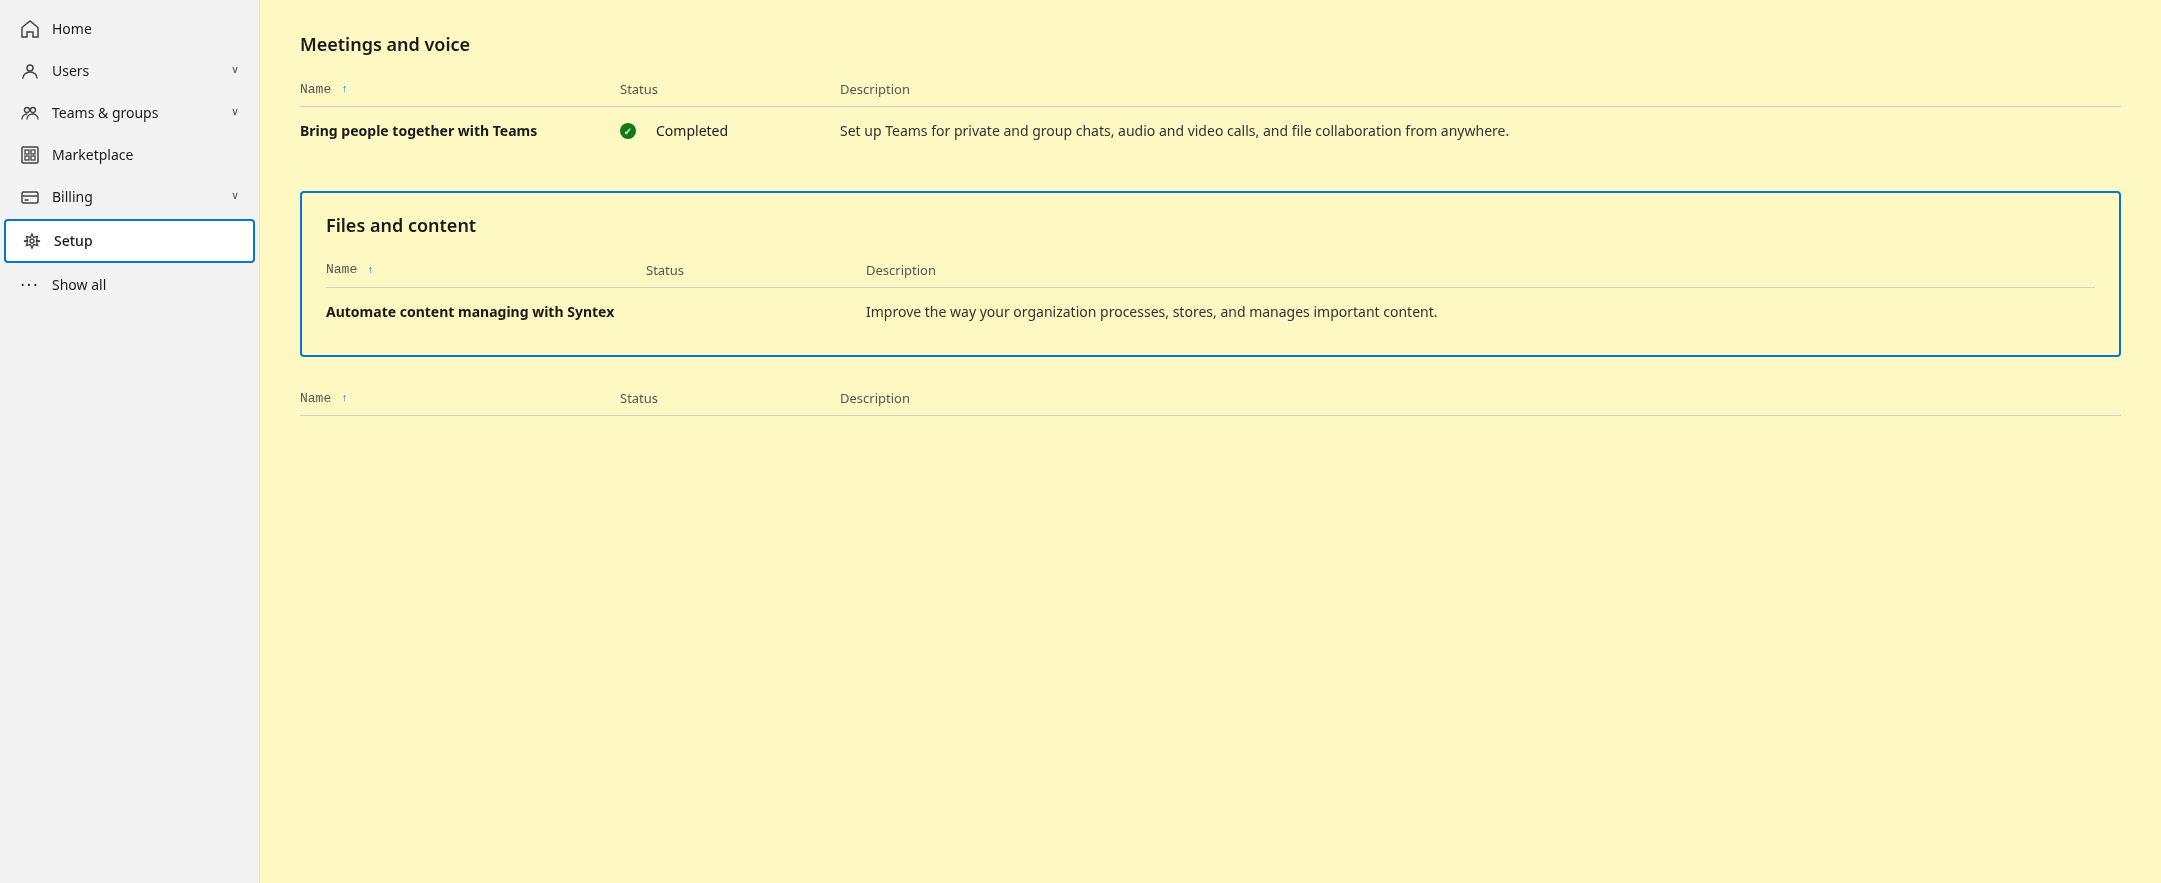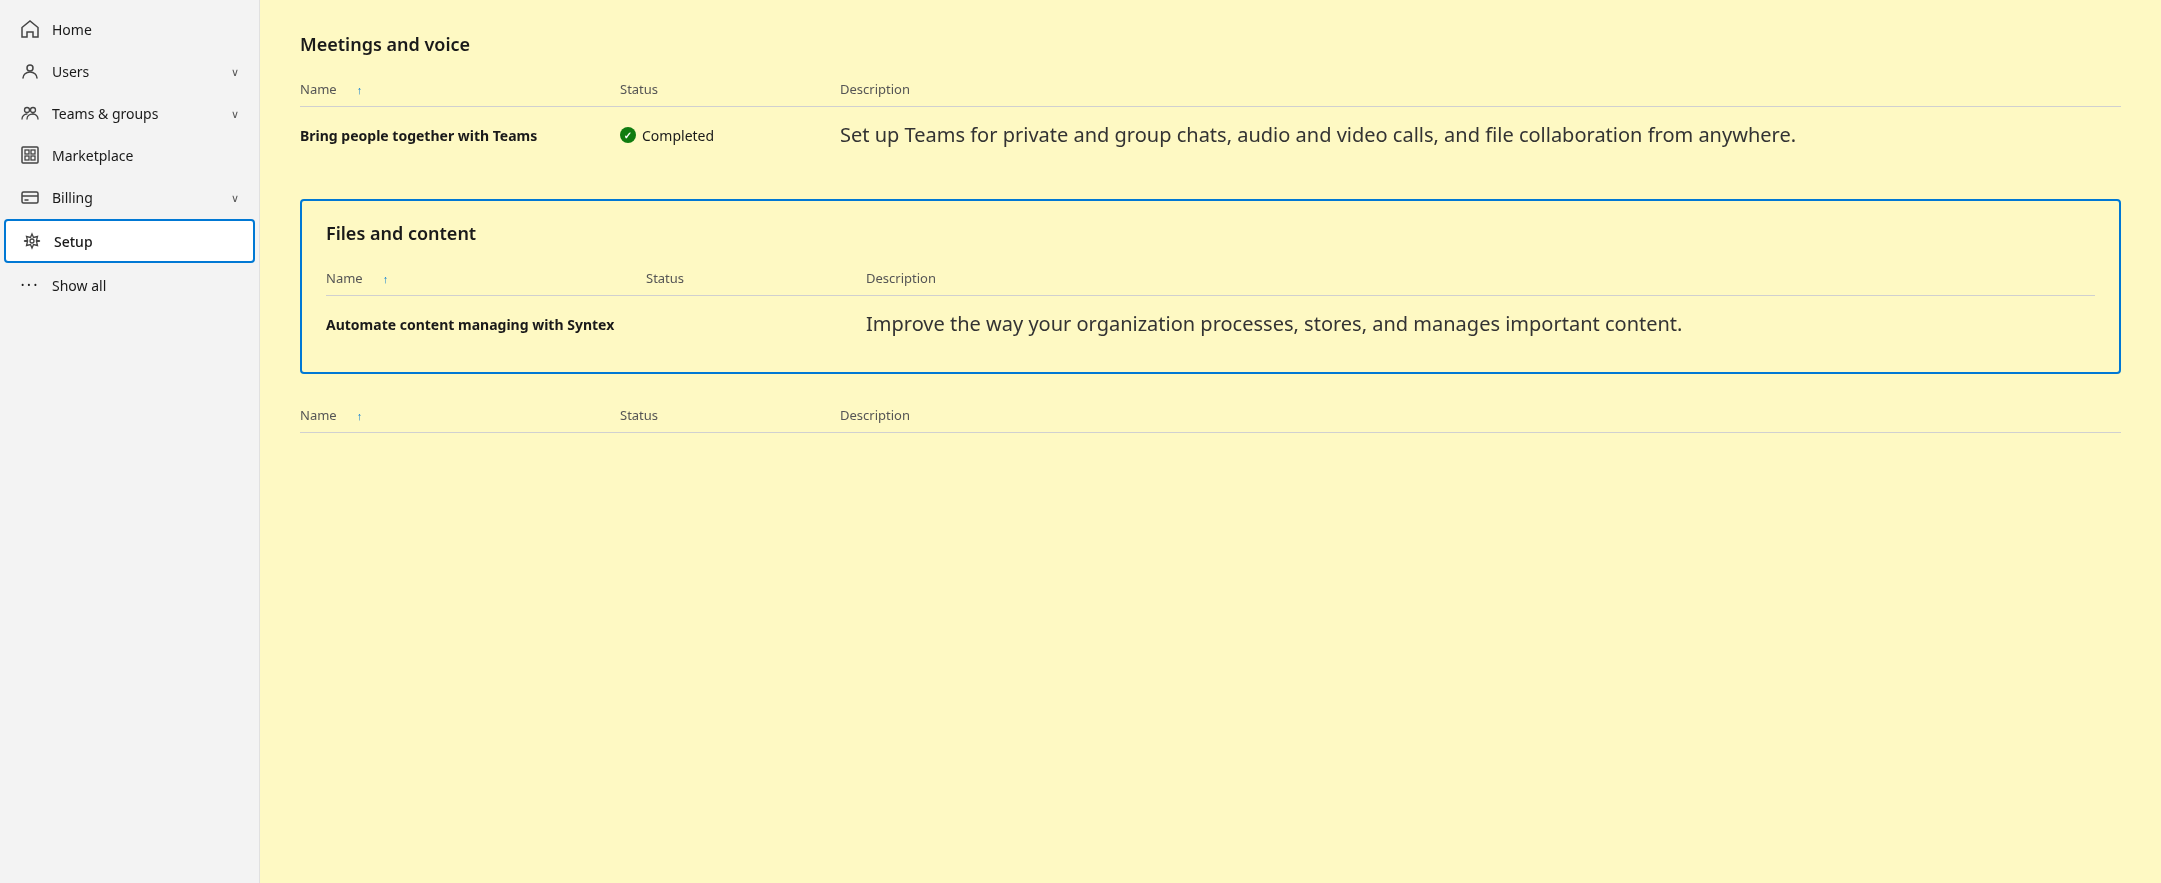--- a/index.html
+++ b/index.html
@@ -17,21 +17,21 @@
       width: 260px;
       min-width: 260px;
       background: #f3f3f3;
       display: flex;
       flex-direction: column;
       border-right: 1px solid #e0e0e0;
       padding-top: 8px;
     }
     .nav-item {
       display: flex;
-      align-items: center;
+      align-items: flex-start;
       padding: 10px 16px;
       cursor: pointer;
       color: #1a1a1a;
       font-size: 14px;
       gap: 12px;
       border-radius: 4px;
       margin: 1px 4px;
       user-select: none;
     }
     .nav-item.active {
@@ -90,21 +90,22 @@
       border-bottom: 1px solid #d0d0d0;
       padding: 8px 0;
       color: #555;
       font-size: 13px;
     }
     .table-header .col-name {
       font-weight: 400;
       color: #555;
       display: flex;
       align-items: center;
-      gap: 20px;
+      gap: 10px;
+      font-family: Liberation Mono, monospace;
     }
     .sort-arrow {
       color: #0078d4;
       font-size: 11px;
     }
 
     .table-row {
       display: grid;
       grid-template-columns: 320px 220px 1fr;
       padding: 14px 0;
@@ -122,42 +123,42 @@
     }
     .cell-name-multiline {
       font-size: 14px;
       color: #1a1a1a;
       font-weight: 400;
       line-height: 1.4;
     }
     .cell-status {
       display: flex;
       align-items: center;
-      gap: 6px;
+      gap: 20px;
       font-size: 14px;
       color: #1a1a1a;
     }
     .status-dot {
       width: 16px;
       height: 16px;
       border-radius: 50%;
       background: #107c10;
       display: flex;
       align-items: center;
       justify-content: center;
       flex-shrink: 0;
     }
     .status-dot::after {
       content: '✓';
       color: white;
       font-size: 10px;
       font-weight: bold;
     }
     .cell-description {
-      font-size: 20px;
+      font-size: 14px;
       color: #333;
       line-height: 1.4;
     }
   </style>
 </head>
 <body>
 
 <nav class="sidebar">
 <div class="nav-item">
       <span class="icon">

